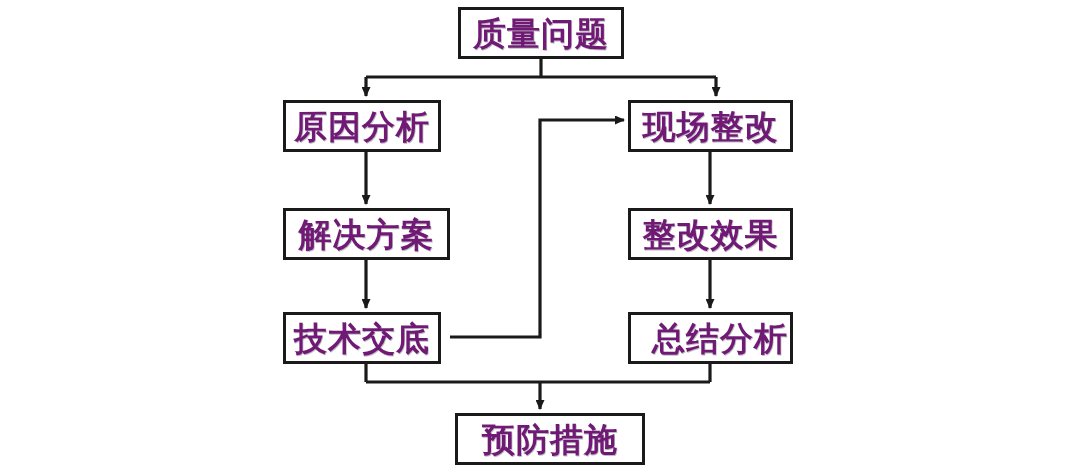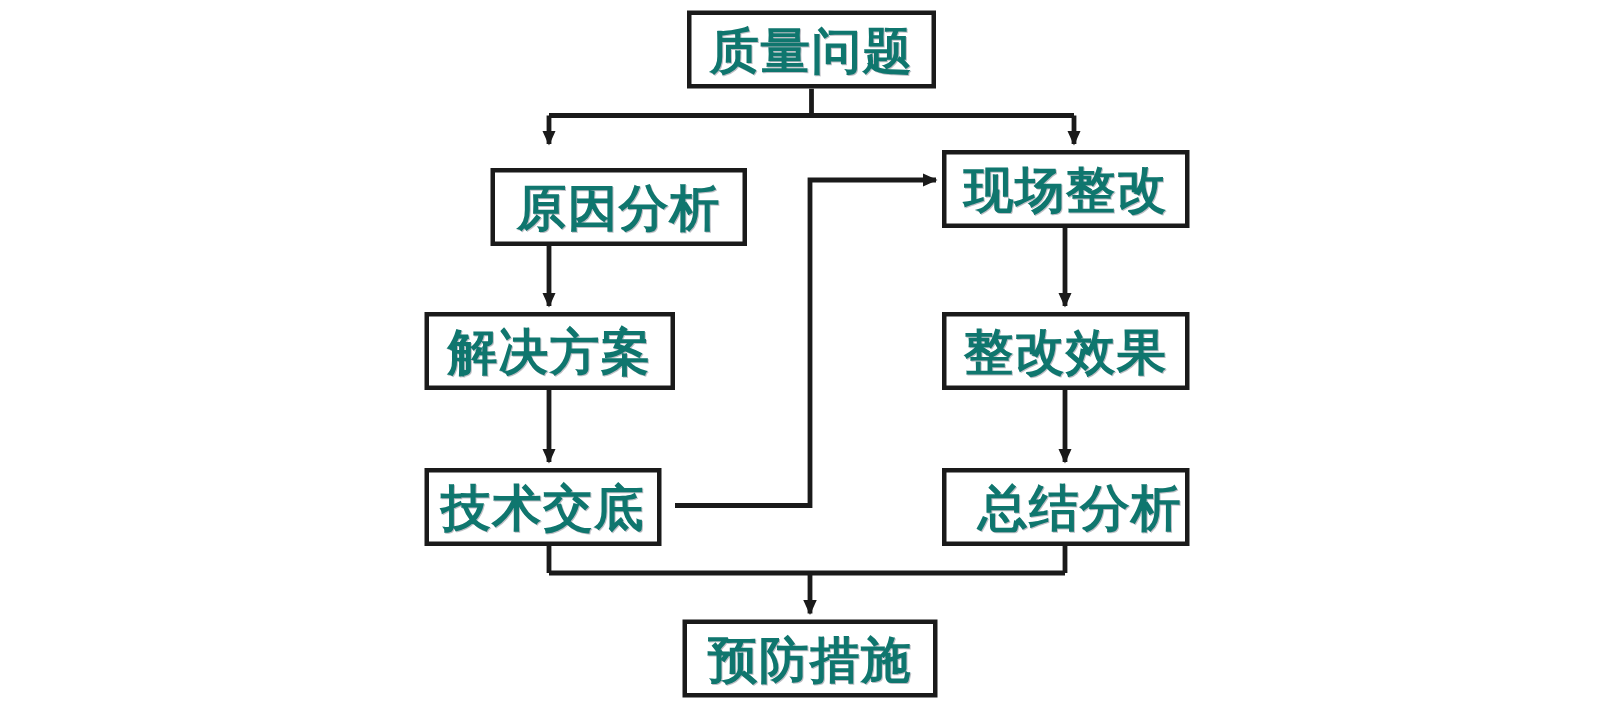--- a/index.html
+++ b/index.html
@@ -34,21 +34,21 @@
     display: flex;
     align-items: center;
     justify-content: center;
     z-index: 3;
   }
   .node-label {
     font-family: "DejaVu Sans", "Liberation Sans", sans-serif;
     font-weight: bold;
     font-size: 33px;
     line-height: 1;
-    color: #0f766e;
+    color: #701a75;
     letter-spacing: 1px;
     white-space: nowrap;
     text-shadow: 0.7px 0.7px 0 rgba(40,40,60,0.30);
   }
 </style>
 </head>
 <body>
 
 <div id="flowchart-root">
 
@@ -86,21 +86,21 @@
 
       <path d="M 540,382 L 540,409" marker-end="url(#arrowhead)"></path>
 
     </g>
   </svg>
 
   <div class="node" style="left:458px; top:7px; width:166px; height:52px;">
     <span class="node-label">质量问题</span>
   </div>
 
-  <div class="node" style="left:283px; top:112px; width:171px; height:52px;margin-left:44px;">
+  <div class="node" style="left:283px; top:100px; width:158px; height:52px;">
     <span class="node-label">原因分析</span>
   </div>
 
   <div class="node" style="left:628px; top:100px; width:165px; height:52px;align-items:center;">
     <span class="node-label">现场整改</span>
   </div>
 
   <div class="node" style="left:283px; top:208px; width:167px; height:52px;">
     <span class="node-label">解决方案</span>
   </div>
@@ -110,17 +110,17 @@
   </div>
 
   <div class="node" style="left:283px; top:312px; width:158px; height:52px;">
     <span class="node-label">技术交底</span>
   </div>
 
   <div class="node" style="left:628px; top:312px; width:165px; height:52px;padding-left:19px;">
     <span class="node-label">总结分析</span>
   </div>
 
-  <div class="node" style="left:455px; top:413px; width:170px; height:52px;">
+  <div class="node" style="left:455px; top:413px; width:190px; height:52px;">
     <span class="node-label">预防措施</span>
   </div>
 
 </div>
 
 </body></html>

